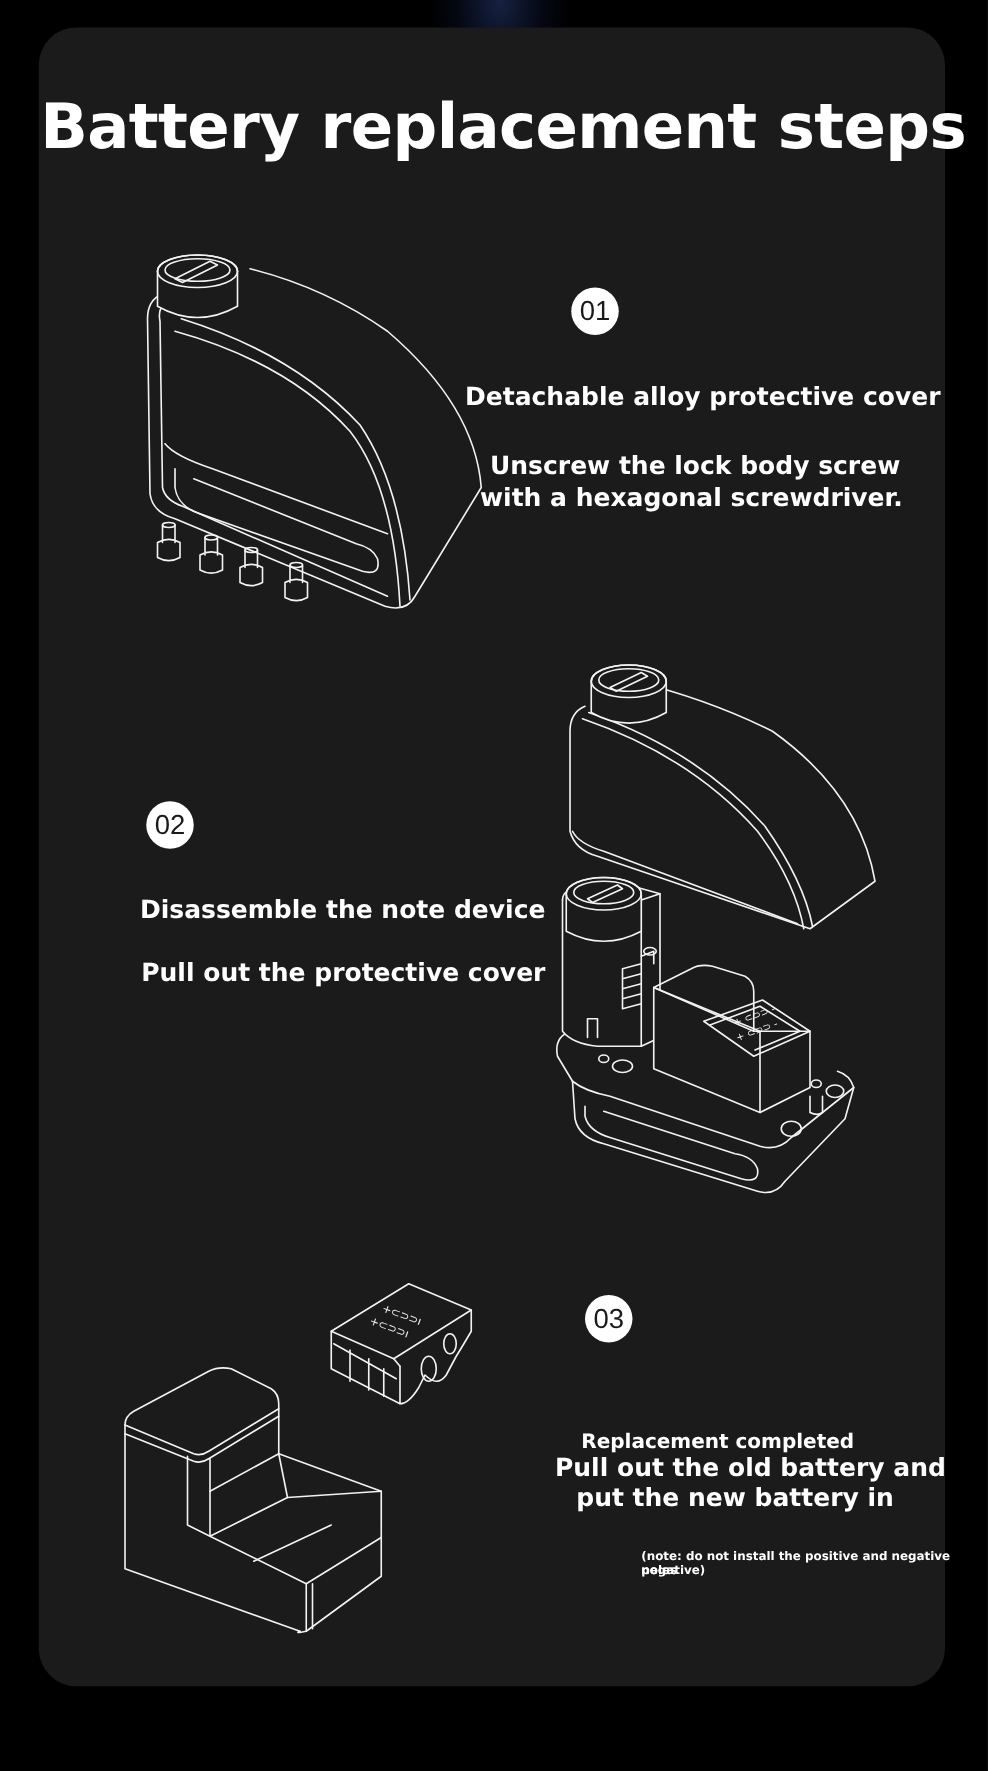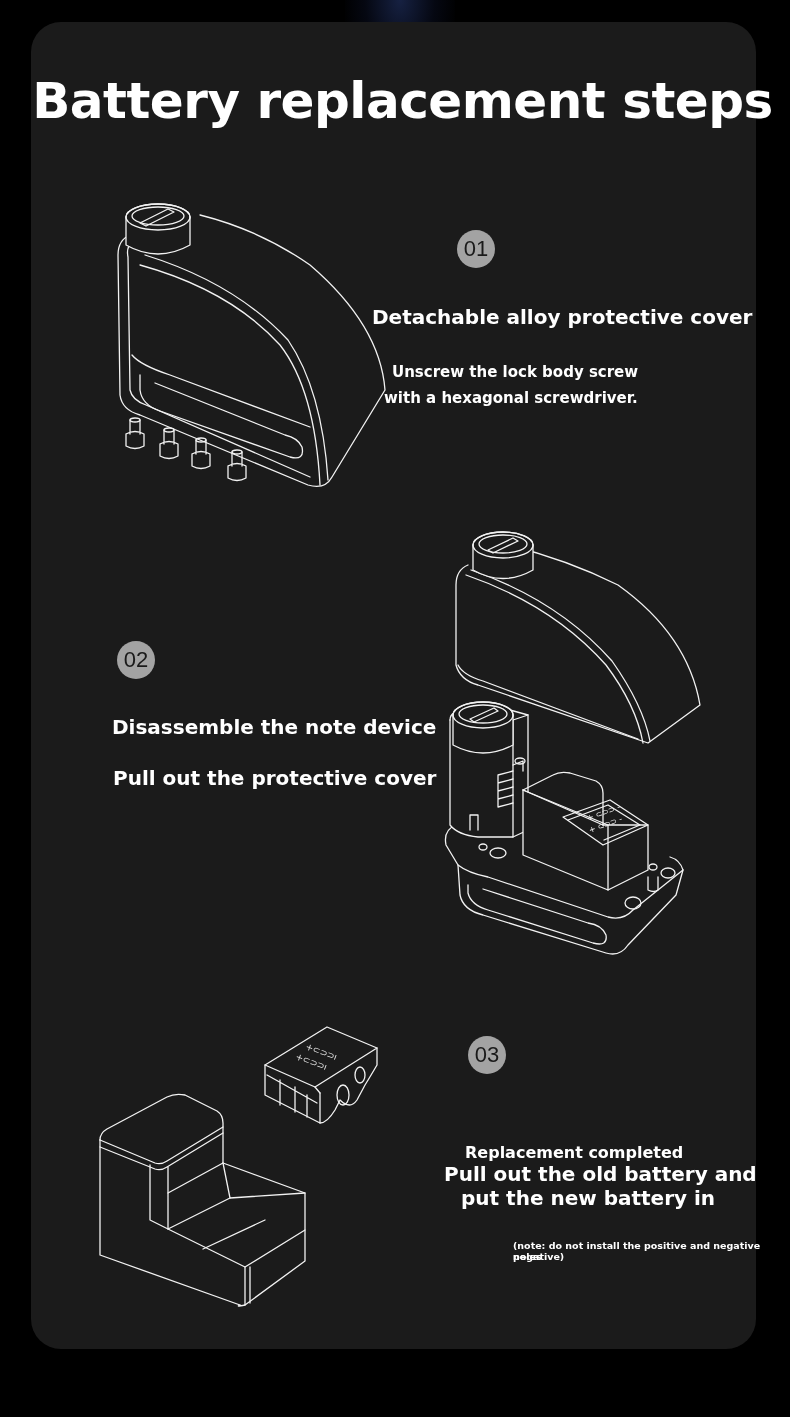--- a/index.html
+++ b/index.html
@@ -14,26 +14,26 @@
   .card {
     position:absolute; left:31px; top:22px; width:725px; height:1327px;
     background:#1b1b1b; border-radius:30px;
   }
   .title {
     position:absolute; left:0; top:72px; width:805px; text-align:center;
     font-size:50px; font-weight:bold; letter-spacing:-0.5px; color:#fff;
   }
   .badge {
     position:absolute; width:38px; height:38px; border-radius:50%;
-    background:#a3a3a3; color:#1a1a1a; font-size:22px; line-height:38px; text-align:center;
+    background:#ffffff; color:#1a1a1a; font-size:22px; line-height:38px; text-align:center;
     font-family:"Liberation Sans", sans-serif;
   }
   .txt { position:absolute; font-weight:bold; color:#fff; white-space:nowrap; }
   .t20 { font-size:20px; }
-  .t21 { font-size:15px; line-height:26px; }
+  .t21 { font-size:20px; line-height:26px; }
   .note { position:absolute; font-size:9.5px; line-height:11px; color:#fff; font-weight:bold;margin-left:48px; }
   svg.ill { position:absolute; overflow:visible; }
   svg.ill * { fill:none; stroke:#f2f2f2; stroke-width:1.3; stroke-linejoin:round; stroke-linecap:round; }
   svg.ill .fill { fill:#1b1b1b; }
 </style>
 </head>
 <body>
 
 <div class="glow"></div>
 

